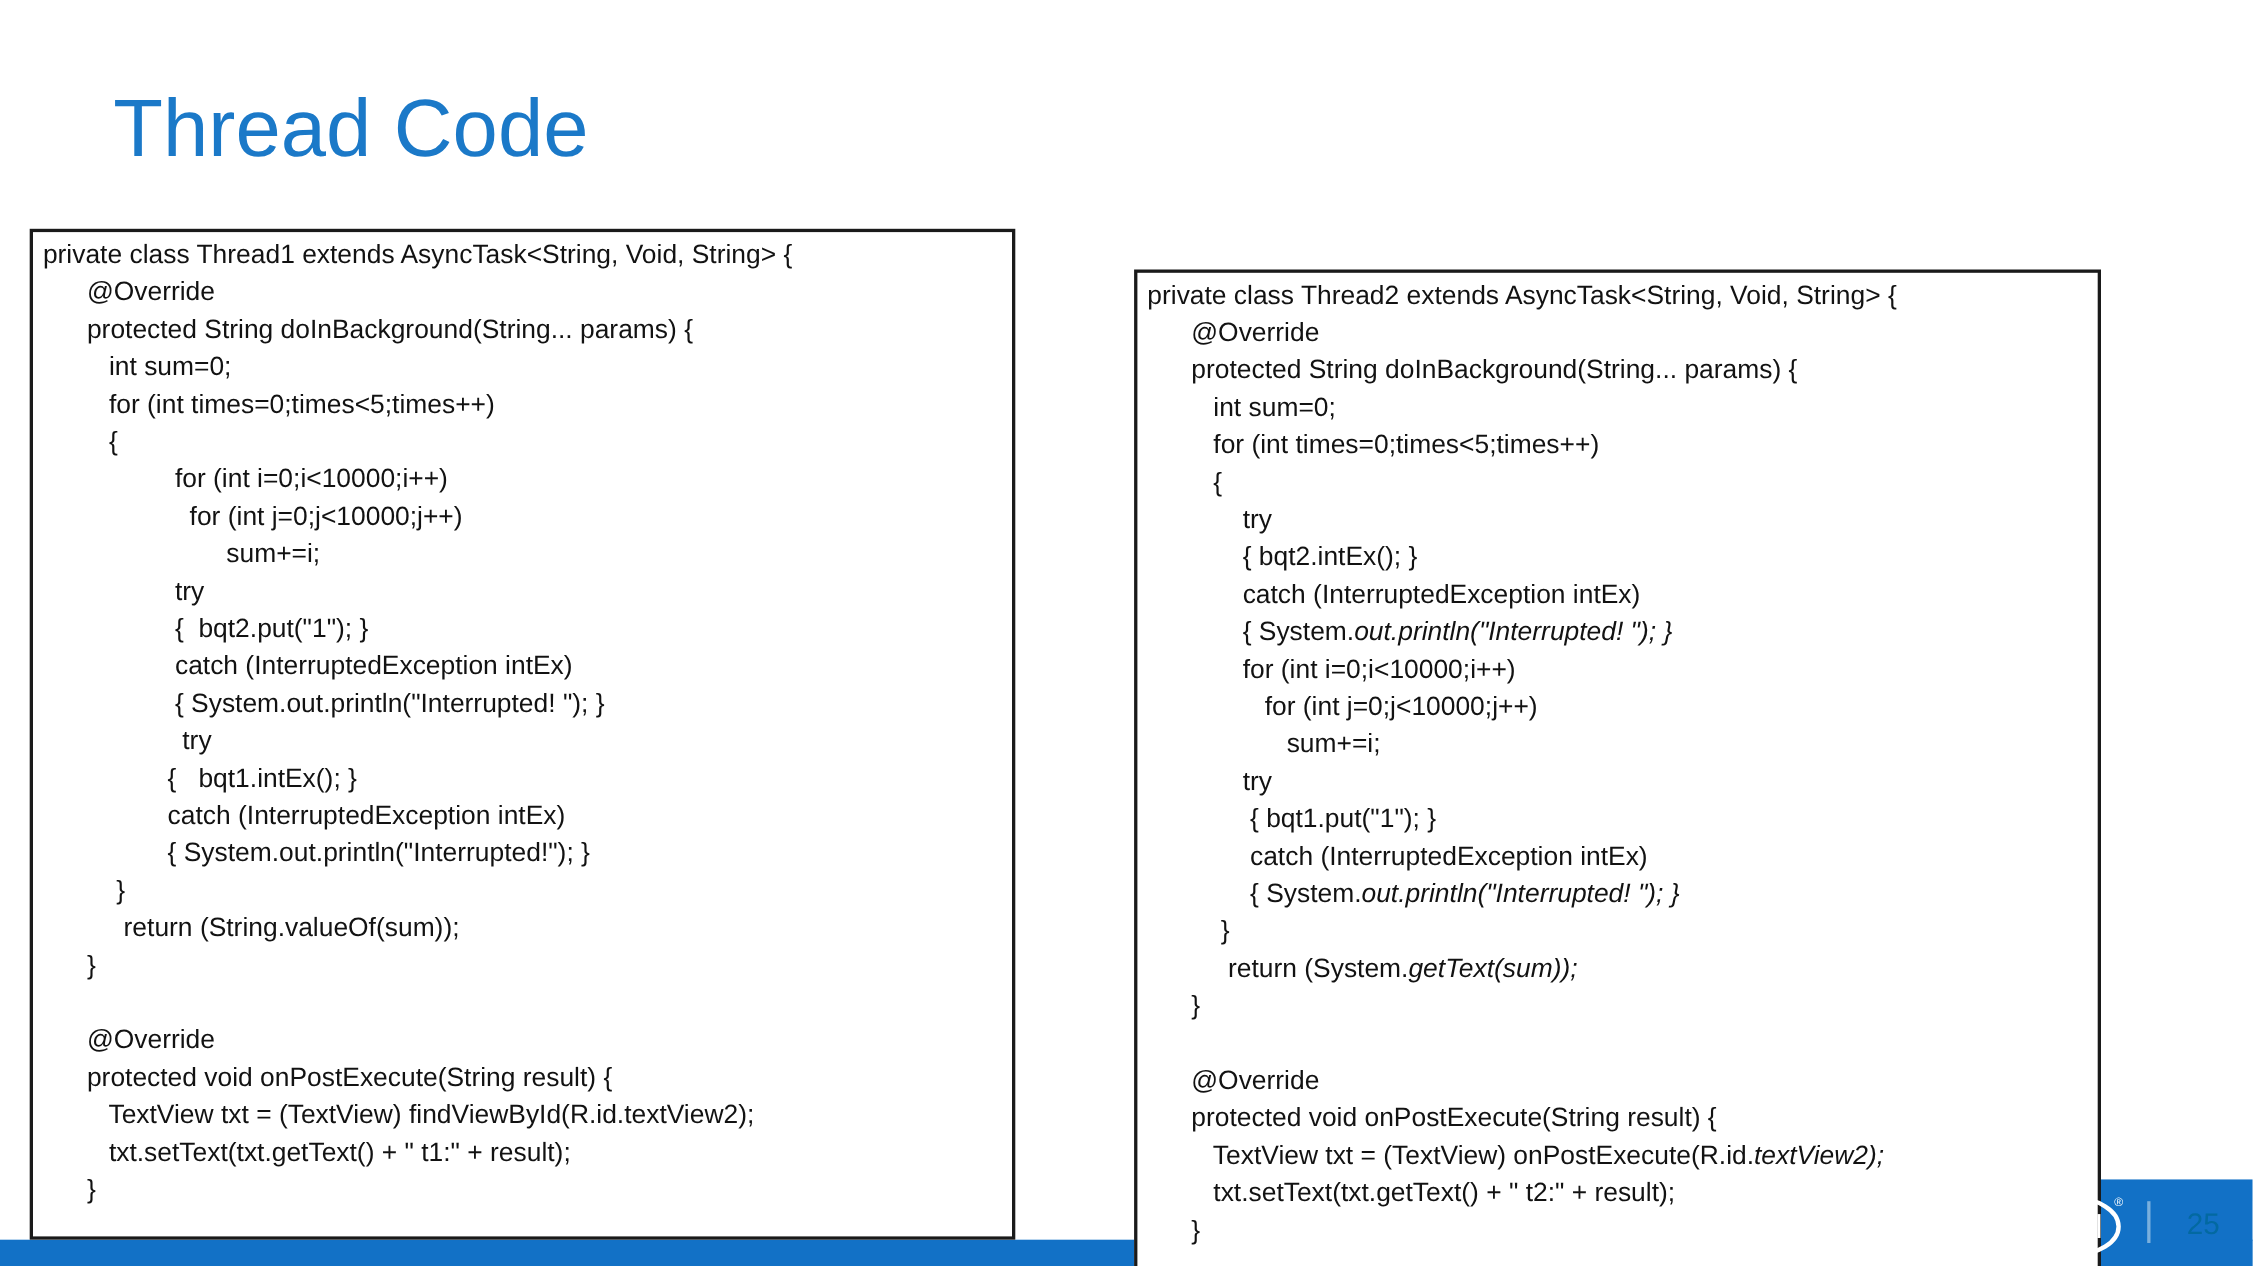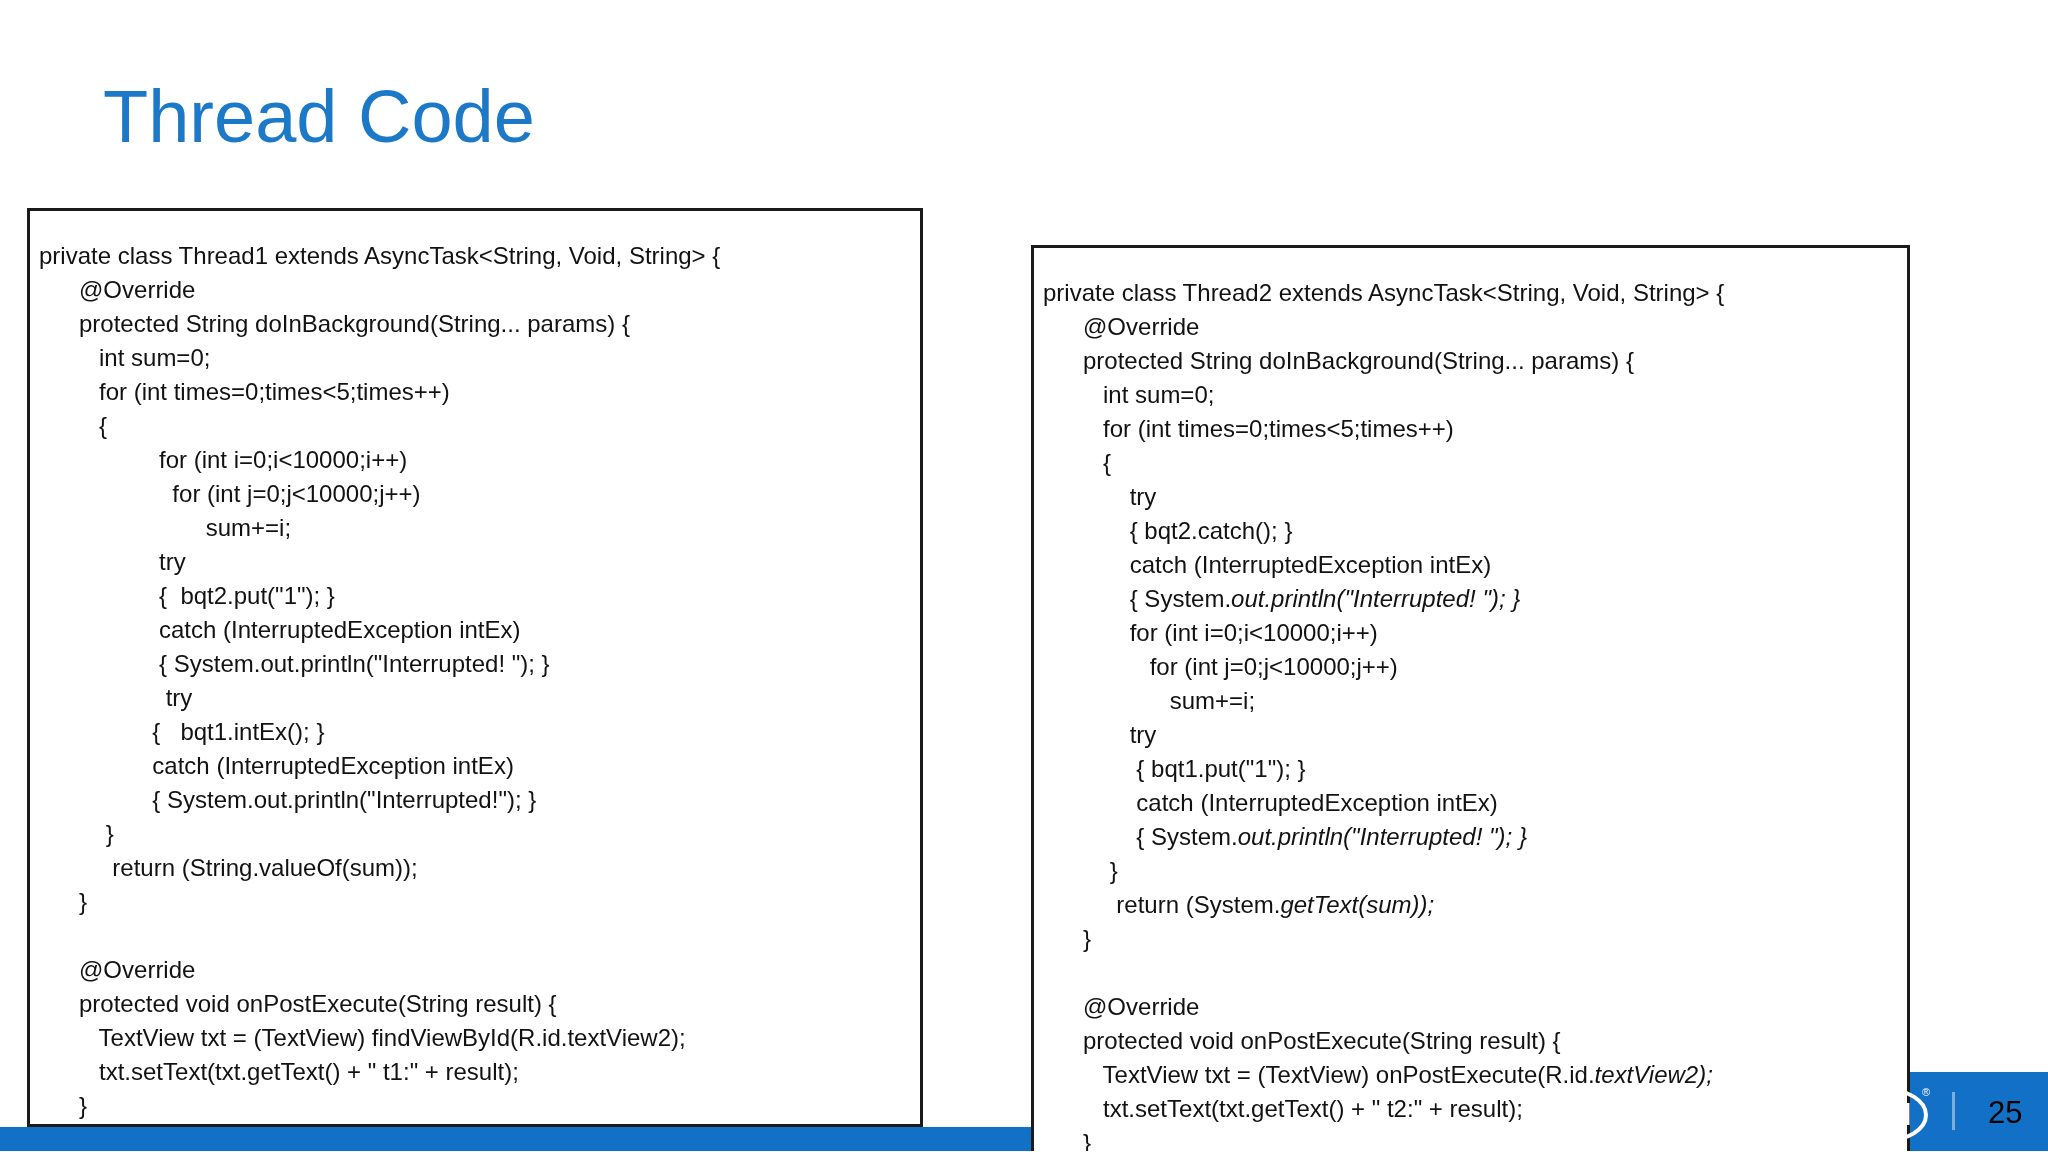--- a/index.html
+++ b/index.html
@@ -15,21 +15,21 @@
   .slide{
     position:relative;width:2048px;height:1151px;background:#ffffff;overflow:hidden;
     font-family:"Liberation Sans","DejaVu Sans",sans-serif;
   }
   .slide-title{
     position:absolute;left:103px;top:90px;font-size:74px;line-height:53px;
     color:var(--title-blue);font-weight:400;white-space:nowrap;
   }
   .code-box{
     position:absolute;top:208px;background:#ffffff;border:3px solid var(--box-border);
-    padding:28px 6px 0 9px;z-index:2;
+    padding:4px 6px 0 9px;z-index:2;
   }
   .code-box.left{left:27px;width:896px;height:919px;}
   .code-box.right{left:1031px;width:879px;height:919px;margin-top:37px;}
   .code-line{
     font-size:24px;line-height:34px;color:var(--code-text);
     white-space:pre;font-weight:400;
   }
   .code-line span.italic{font-style:italic;}
   .footer-bar{
     position:absolute;left:0;top:1127px;width:2048px;height:25px;
@@ -38,22 +38,22 @@
   .footer-wedge{position:absolute;left:1700px;top:1072px;z-index:1;display:block;}
   .footer-wedge polygon{fill:var(--bar-blue);}
   .intel-logo{position:absolute;left:1838px;top:1084px;z-index:3;display:block;}
   .intel-logo ellipse{fill:none;stroke:var(--logo-white);stroke-width:4px;}
   .intel-logo text{fill:var(--logo-white);}
   .footer-divider{
     position:absolute;left:1952px;top:1092px;width:3px;height:38px;
     background:var(--divider-blue);z-index:3;
   }
   .page-number{
-    position:absolute;left:1988px;top:1098px;font-size:31px;line-height:30px;
-    color:#000000;z-index:3;
+    position:absolute;left:1988px;top:1098px;font-size:27px;line-height:30px;
+    color:#0369a1;z-index:3;
   }
 </style>
 </head>
 <body>
 
 <div class="slide">
 
   <div class="slide-title">Thread Code</div>
 
   <div class="code-box left">
@@ -86,21 +86,21 @@
     </div>
 
   <div class="code-box right">
       <div class="code-line"><span>private class Thread2 extends AsyncTask&lt;String, Void, String&gt; {</span></div>
       <div class="code-line"><span>      @Override</span></div>
       <div class="code-line"><span>      protected String doInBackground(String... params) {</span></div>
       <div class="code-line"><span>         int sum=0;</span></div>
       <div class="code-line"><span>         for (int times=0;times&lt;5;times++)</span></div>
       <div class="code-line"><span>         {</span></div>
       <div class="code-line"><span>             try</span></div>
-      <div class="code-line"><span>             { bqt2.catch(); }</span></div>
+      <div class="code-line"><span>             { bqt2.intEx(); }</span></div>
       <div class="code-line"><span>             catch (InterruptedException intEx)</span></div>
       <div class="code-line"><span>             { System.</span><span class="italic">out.println("Interrupted! "); }</span></div>
       <div class="code-line"><span>             for (int i=0;i&lt;10000;i++)</span></div>
       <div class="code-line"><span>                for (int j=0;j&lt;10000;j++)</span></div>
       <div class="code-line"><span>                   sum+=i;</span></div>
       <div class="code-line"><span>             try</span></div>
       <div class="code-line"><span>              { bqt1.put("1"); }</span></div>
       <div class="code-line"><span>              catch (InterruptedException intEx)</span></div>
       <div class="code-line"><span>              { System.</span><span class="italic">out.println("Interrupted! "); }</span></div>
       <div class="code-line"><span>          }</span></div>

